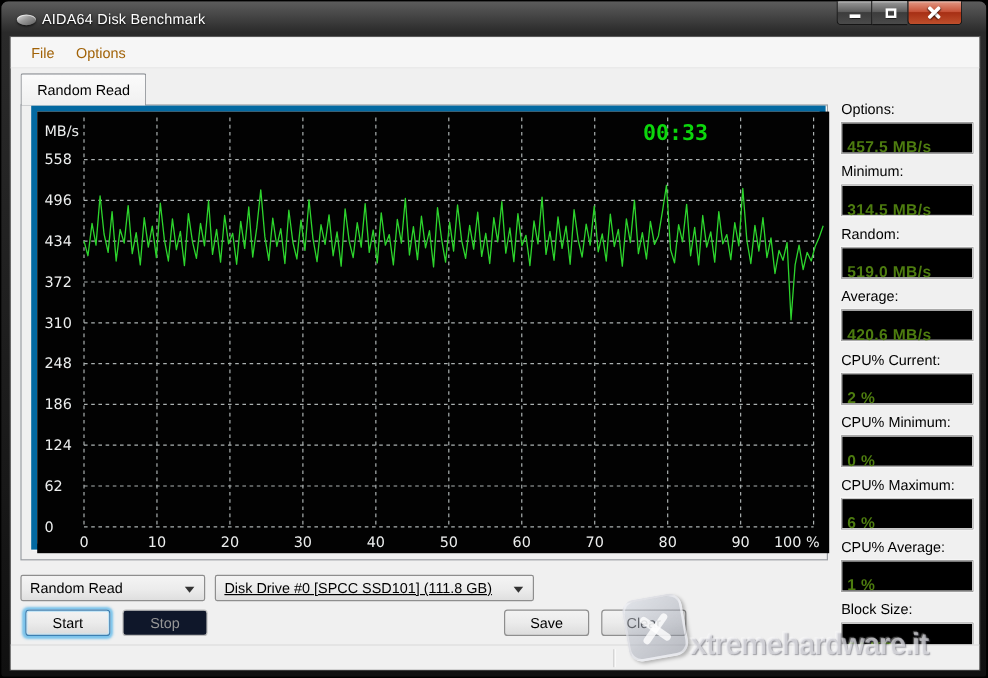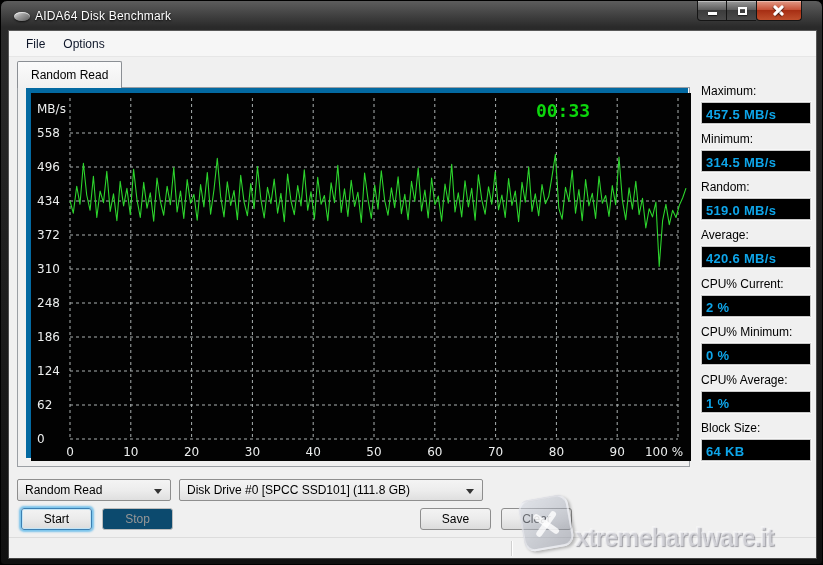--- a/index.html
+++ b/index.html
@@ -33,21 +33,21 @@
     margin:-7px 0 0 -7px; }
   .glyph-close i { position:absolute; left:0; top:5px; width:13px; height:3px;
     background:#fff; border-radius:1px; box-shadow:0 1px 1px rgba(0,0,0,.5); }
   .glyph-close i:nth-child(1){ transform:rotate(45deg); }
   .glyph-close i:nth-child(2){ transform:rotate(-45deg); }
 
   
   .client { position:absolute; left:8px; top:30px; width:807px; height:527px;
     background:#f0f0f0; outline:1px solid rgba(255,255,255,.22); }
   .menubar { position:absolute; left:0; top:0; width:100%; height:26px;
-    background:#f6f6f6; border-bottom:1px solid #e6e6e6; font-size:12px; color:#0f172a;
+    background:#f6f6f6; border-bottom:1px solid #e6e6e6; font-size:12px; color:#a16207;
     display:flex; align-items:center; padding-left:8px; }
   .menu-item { padding:4px 9px; cursor:default; }
 
   .tab { position:absolute; left:8px; top:30px; height:27px; padding:0 13px;
     border:1px solid #8b8f94; border-bottom:none; border-radius:2px 2px 0 0;
     background:linear-gradient(#fbfbfb,#f0f0f0); font-size:12px; line-height:26px;
     z-index:3; color:#000; }
   .tabpane { position:absolute; left:8px; top:56px; width:673px; height:380px;
     border:1px solid #9b9fa4; background:#f0f0f0; z-index:1; }
 
@@ -59,41 +59,41 @@
   .timer { font-family:"DejaVu Sans Mono", monospace; font-size:18px; font-weight:bold;
     fill:#0cd60c; }
   .trace { fill:none; stroke:#2dd42d; stroke-width:1.1; stroke-linejoin:round; }
 
   
   .stats { position:absolute; left:692px; top:53px; width:110px; }
   .stat-group { margin-bottom:8px; }
   .stat-group.gap { margin-top:9px; }
   .stat-label { font-size:12px; color:#000; height:16px; margin-bottom:2px; }
   .stat-value { height:22px; background:#000; border:1px solid #c9c9c9;
-    box-shadow:0 0 0 1px #f7f7f7; color:#0ea5e9; font-size:13px; font-weight:bold;
-    padding:4px 4px; letter-spacing:.3px; }
+    box-shadow:0 0 0 1px #f7f7f7; color:#4d7c0f; font-size:13px; font-weight:bold;
+    padding:12px 4px; letter-spacing:.3px; }
 
   
   .combo { position:absolute; height:22px; border:1px solid #8e8e8e; border-radius:2px;
     background:linear-gradient(#f4f4f4,#ececec 55%,#dfdfdf); font-size:12px; color:#000;
     line-height:20px; padding-left:7px; cursor:default; }
   .combo1 { left:8px; top:448px; width:154px; }
-  .combo2 { left:170px; top:448px; width:304px; }
+  .combo2 { left:170px; top:448px; width:266px;text-decoration:underline; }
   .combo .arrow { position:absolute; right:8px; top:9px; width:0; height:0;
     border-left:4px solid transparent; border-right:4px solid transparent;
     border-top:5px solid #333; }
 
   .btn { position:absolute; width:71px; height:22px; font-size:12px; color:#000;
     font-family:"Liberation Sans", sans-serif;
     border:1px solid #8e8e8e; border-radius:3px;
     background:linear-gradient(#f3f3f3,#ebebeb 50%,#dcdcdc); cursor:default; }
   .btn-start { left:12px; top:477px; border-color:#3c7fb1;
     box-shadow:0 0 2px 2px rgba(82,180,234,.75), inset 0 0 0 1px #c4e5f6; }
   .btn-stop { left:93px; top:477px; color:#979797; border-color:#bdbdbd;
-    background:#0c4a6e; }
+    background:#0f172a; }
   .btn-save { left:411px; top:477px; }
   .btn-clear { left:492px; top:477px; }
 
   .statusbar { position:absolute; left:0; top:506px; width:807px; height:21px;
     border-top:1px solid #dcdcdc; background:#f0f0f0; }
   .status-sep { position:absolute; left:502px; top:3px; width:1px; height:15px;
     background:#cfcfcf; box-shadow:1px 0 0 #fff; }
 
   
   .watermark { position:absolute; left:0; top:0; width:100%; height:100%;
@@ -189,21 +189,21 @@
           <text class="lbl" text-anchor="middle" x="525.4" y="363">80</text>
           <text class="lbl" text-anchor="middle" x="586.2" y="363">90</text>
           <text class="lbl" text-anchor="middle" x="633" y="363">100 %</text>
           <text class="timer" text-anchor="middle" x="532" y="24">00:33</text>
           <polyline class="trace" points="39.0,108.0 42.3,120.1 45.7,93.2 49.0,111.3 52.4,70.2 55.7,102.0 59.1,117.3 62.4,83.3 65.8,124.5 69.1,98.1 72.5,109.6 75.8,78.4 79.2,118.4 82.5,100.9 85.9,127.7 89.2,88.3 92.6,112.9 95.9,95.4 99.3,121.7 102.6,76.2 106.0,106.9 109.3,124.5 112.7,89.4 116.0,115.1 119.3,99.8 122.7,128.3 126.0,85.0 129.4,108.5 132.7,122.3 136.1,93.2 139.4,111.8 142.8,74.5 146.1,119.0 149.5,98.1 152.8,125.5 156.2,86.6 159.5,110.2 162.9,101.4 166.2,127.2 169.6,91.5 172.9,114.0 176.3,79.5 179.6,121.2 183.0,96.5 186.3,65.2 189.7,104.2 193.0,123.9 196.3,88.8 199.7,112.4 203.0,97.6 206.4,126.6 209.7,82.2 213.1,109.1 216.4,122.8 219.8,90.5 223.1,115.7 226.5,73.5 229.8,105.8 233.2,125.0 236.5,94.3 239.9,110.7 243.2,86.1 246.6,120.1 249.9,100.3 253.3,128.8 256.6,81.1 260.0,108.0 263.3,121.7 266.7,92.6 270.0,112.9 273.3,76.7 276.7,117.3 280.0,98.7 283.4,126.1 286.7,84.4 290.1,111.3 293.4,102.5 296.8,127.7 300.1,89.9 303.5,109.6 306.8,72.4 310.2,119.5 313.5,95.9 316.9,123.4 320.2,87.2 323.6,113.5 326.9,99.2 330.3,129.4 333.6,80.0 337.0,106.4 340.3,125.5 343.7,92.1 347.0,116.2 350.3,77.8 353.7,107.5 357.0,122.3 360.4,94.8 363.7,114.6 367.1,83.9 370.4,120.6 373.8,101.4 377.1,126.6 380.5,88.3 383.8,108.5 387.2,75.1 390.5,117.9 393.9,97.0 397.2,125.0 400.6,85.0 403.9,111.8 407.3,103.1 410.6,128.3 414.0,91.0 417.3,110.2 420.7,71.3 424.0,119.0 427.3,99.8 430.7,123.9 434.0,87.7 437.4,114.0 440.7,95.4 444.1,127.2 447.4,81.7 450.8,106.9 454.1,121.2 457.5,93.7 460.8,111.3 464.2,78.9 467.5,116.8 470.9,102.0 474.2,124.5 477.6,85.5 480.9,112.4 484.3,98.1 487.6,128.8 491.0,89.4 494.3,109.1 497.7,74.0 501.0,118.4 504.3,100.9 507.7,122.8 511.0,91.5 514.4,110.7 517.7,103.6 521.1,82.8 524.4,61.4 527.8,115.1 531.1,126.1 534.5,94.3 537.8,108.5 541.2,77.3 544.5,120.1 547.9,96.5 551.2,127.7 554.6,86.6 557.9,112.9 561.3,100.3 564.6,125.5 568.0,83.3 571.3,110.2 574.7,102.5 578.0,123.4 581.3,92.6 584.7,111.8 588.0,64.1 591.4,107.5 594.7,126.6 598.1,94.8 601.4,116.2 604.8,88.3 608.1,121.7 611.5,105.3 614.8,134.9 618.2,115.7 621.5,123.9 624.9,109.1 628.2,173.5 631.6,127.7 634.9,111.3 638.3,131.6 641.6,117.3 645.0,124.5 648.3,112.4 651.7,104.7 655.0,95.1"></polyline>
         </svg>
     </div>
 
     <div class="stats" id="stats">
         <div class="stat-group">
-          <div class="stat-label">Maximum:</div>
+          <div class="stat-label">Options:</div>
           <div class="stat-value">457.5 MB/s</div>
         </div>
         <div class="stat-group">
           <div class="stat-label">Minimum:</div>
           <div class="stat-value">314.5 MB/s</div>
         </div>
         <div class="stat-group">
           <div class="stat-label">Random:</div>
           <div class="stat-value">519.0 MB/s</div>
         </div>
@@ -211,20 +211,24 @@
           <div class="stat-label">Average:</div>
           <div class="stat-value">420.6 MB/s</div>
         </div>
         <div class="stat-group gap">
           <div class="stat-label">CPU% Current:</div>
           <div class="stat-value">2 %</div>
         </div>
         <div class="stat-group">
           <div class="stat-label">CPU% Minimum:</div>
           <div class="stat-value">0 %</div>
+        </div>
+        <div class="stat-group">
+          <div class="stat-label">CPU% Maximum:</div>
+          <div class="stat-value">6 %</div>
         </div>
         <div class="stat-group">
           <div class="stat-label">CPU% Average:</div>
           <div class="stat-value">1 %</div>
         </div>
         <div class="stat-group">
           <div class="stat-label">Block Size:</div>
           <div class="stat-value">64 KB</div>
         </div>
       </div>

